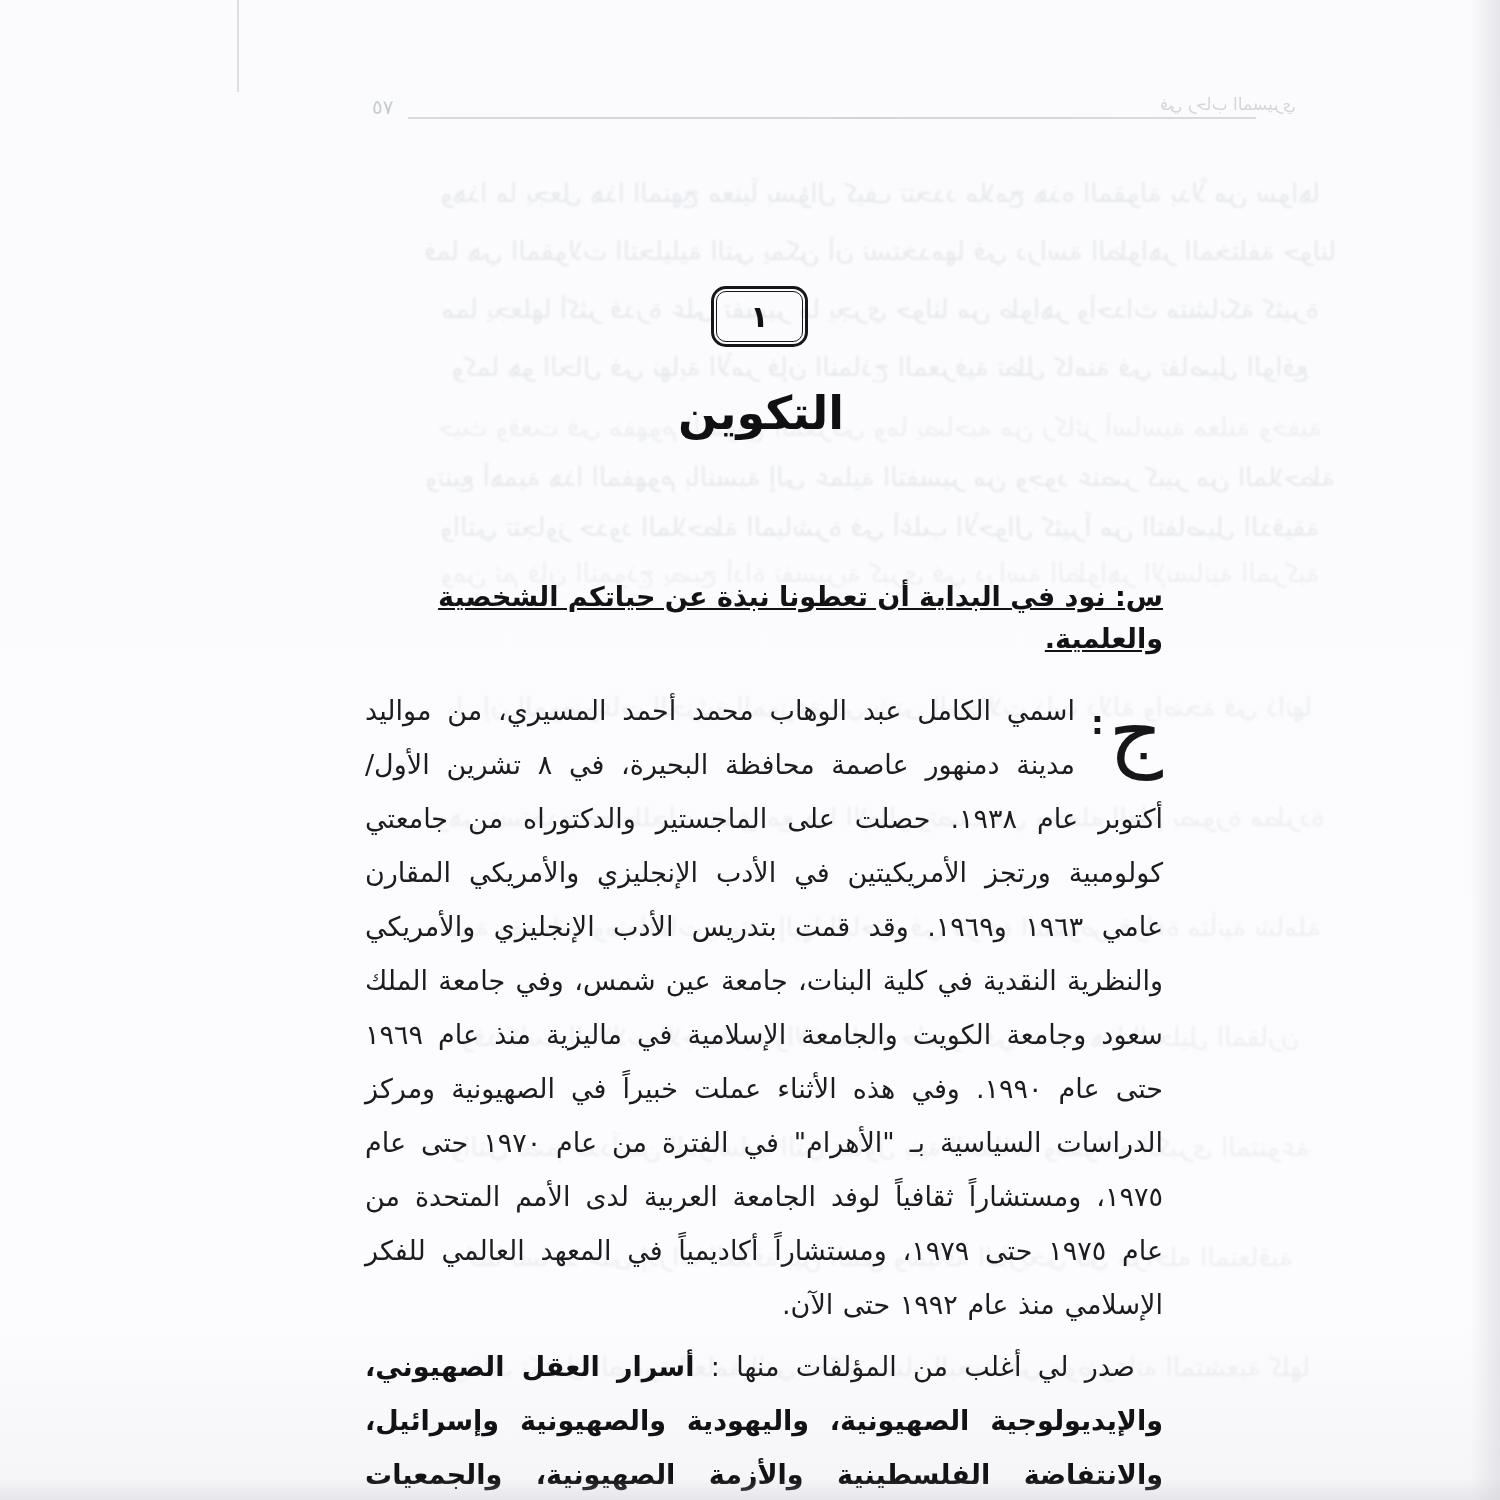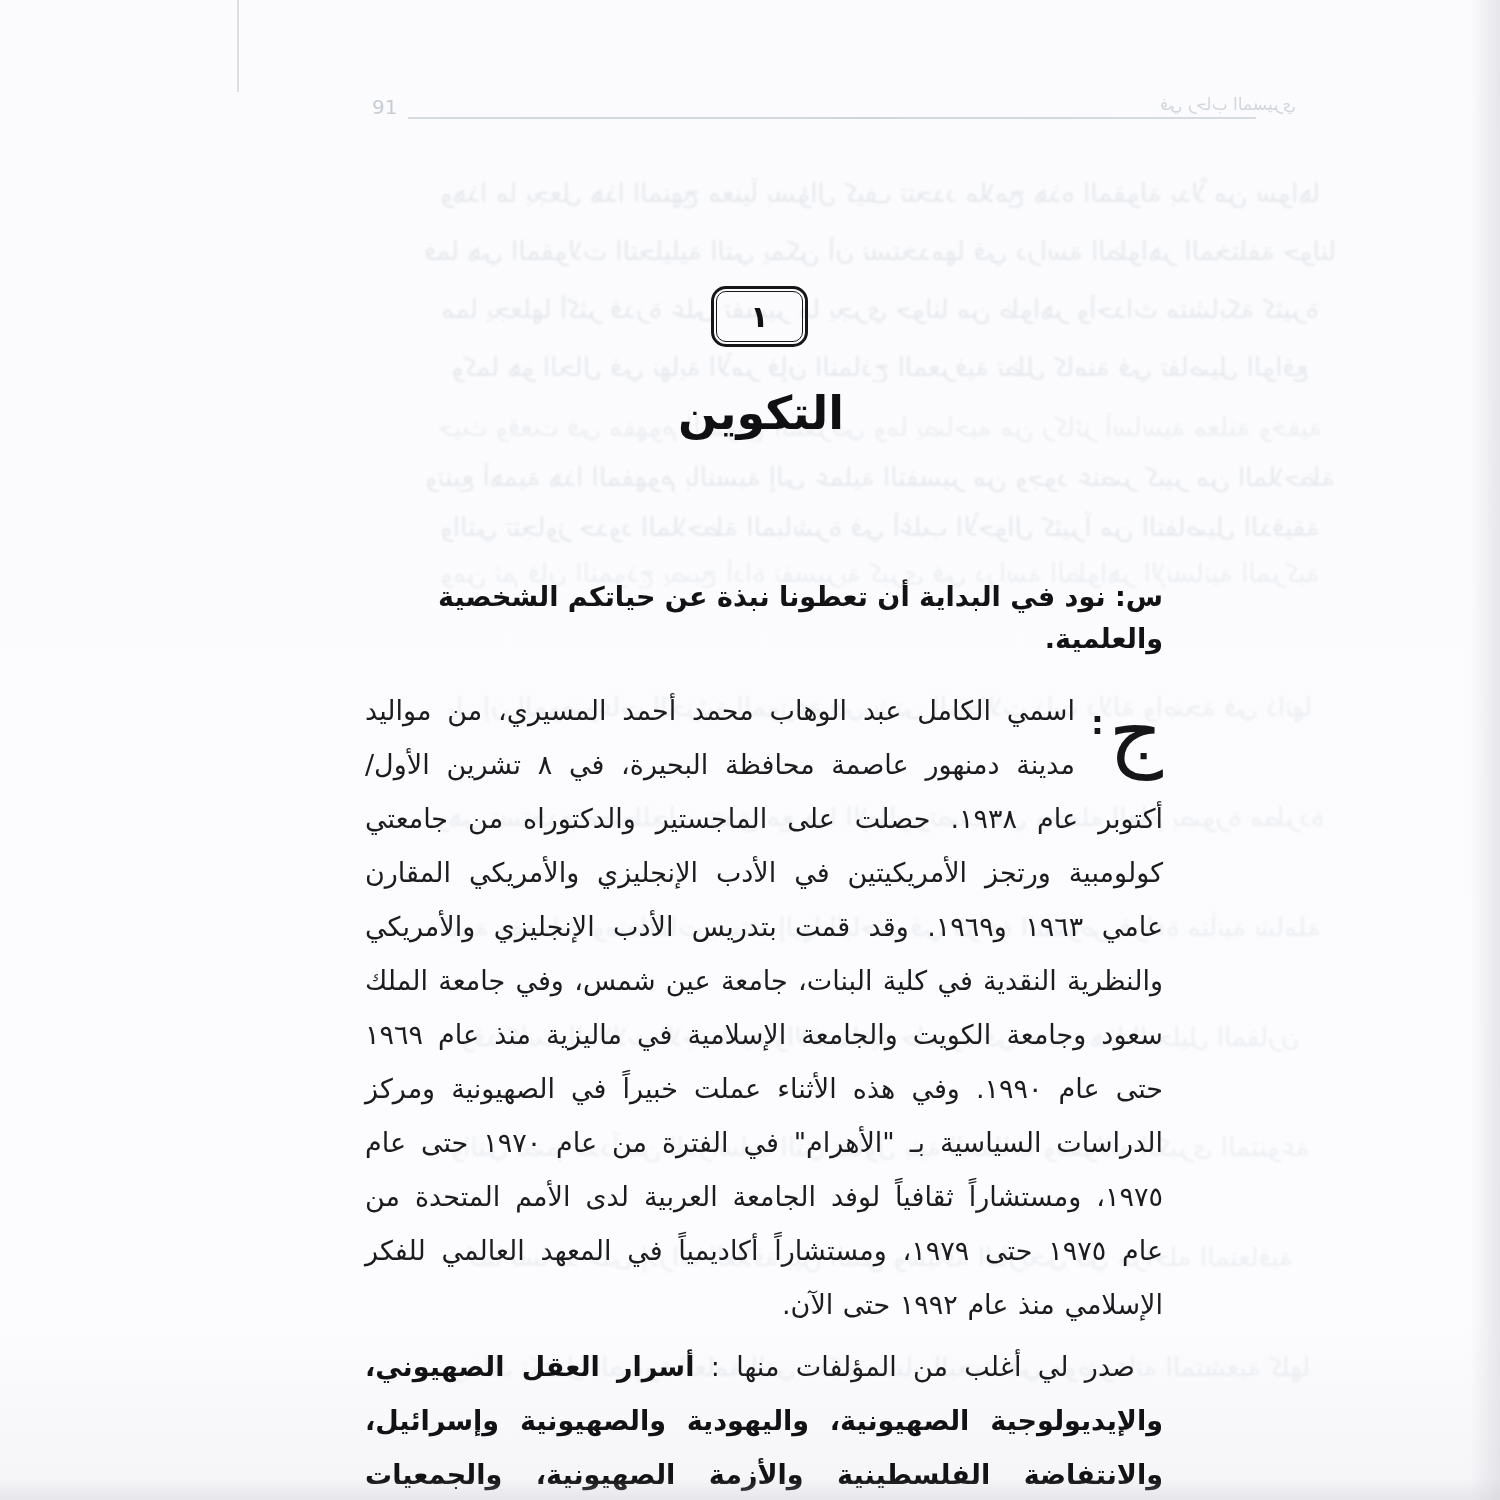--- a/index.html
+++ b/index.html
@@ -36,21 +36,21 @@
     display:flex; align-items:center; justify-content:center; box-sizing:border-box; }
   .chapter-box-number { font-size:30px; font-weight:700; color:#111; line-height:1; }
 
   .chapter-title { position:absolute; left:0; top:386px; width:1522px; text-align:center;
     font-size:46px; font-weight:700; color:#101012; letter-spacing:1px; }
 
   
   .content { position:absolute; left:365px; top:576px; width:798px; direction:rtl;
     text-align:justify; }
   .question { font-size:27px; font-weight:700; line-height:42px; color:#131315;
-    margin:0 0 24px 0; text-align:right; }
+    margin:0 0 24px 0; text-align:right;text-decoration:underline; }
   .para { font-size:27px; line-height:54px; color:#1c1c1e; margin:0;
     word-spacing:1px; }
   .works { margin-top:8px; text-indent:28px; }
   .works .b { font-weight:700; color:#121214; }
 
   .dropcap { float:right; width:88px; height:106px; display:flex; align-items:center;
     justify-content:flex-start; gap:5px; direction:rtl; }
   .dc-letter { font-size:84px; line-height:1; color:#161618; transform:translateY(-6px); }
   .dc-colon { font-size:32px; font-weight:700; color:#161618; transform:translateY(-14px); }
 </style>
@@ -68,21 +68,21 @@
   <div class="bleed-line bleed-strong" style="top:512px">والتي تتجاوز حدود الملاحظة المباشرة في أغلب الأحوال كثيراً من التفاصيل الدقيقة</div>
   <div class="bleed-line" style="top:558px">ومن ثم فإن النموذج يصبح أداة تفسيرية كبرى في دراسة الظواهر الإنسانية المركبة</div>
   <div class="bleed-line" style="top:692px">بل إن الموضوعات الجزئية الموزعة في شتى المجالات ذات دلالة واضحة في ذاتها</div>
   <div class="bleed-line" style="top:802px">وهي تستخدم مصطلحات تتفق مع هذا الإطار وتصب في مجمله العام بصورة مطردة</div>
   <div class="bleed-line" style="top:912px">فثمة مقدمات ومنطلقات يستند إليها الباحث في قراءة النصوص قراءة متأنية شاملة</div>
   <div class="bleed-line" style="top:1022px">وقد كانت الدلالات الاجتماعية والاقتصادية حاضرة في صلب هذا التحليل المقارن</div>
   <div class="bleed-line" style="top:1132px">والتي تضم عدداً من الدراسات التي تتناول بنية الخطاب ومقولاته الكبرى المتنوعة</div>
   <div class="bleed-line" style="top:1242px">كما تساعد على إدراك العلاقة بين النص وسياقه التاريخي في مراحله المتعاقبة</div>
   <div class="bleed-line" style="top:1352px">وبذلك تكتمل الصورة العامة التي تحكم مسار البحث في موضوعاته المتشعبة كلها</div>
 
-  <div class="page-number">91</div>
+  <div class="page-number">٥٧</div>
   <div class="header-rule"></div>
   <div class="header-bleed">في رحاب المسيري</div>
   <div class="page-edge-line"></div>
 
   <div class="chapter-box">
     <div class="chapter-box-inner">
       <span class="chapter-box-number">١</span>
     </div>
   </div>
 

